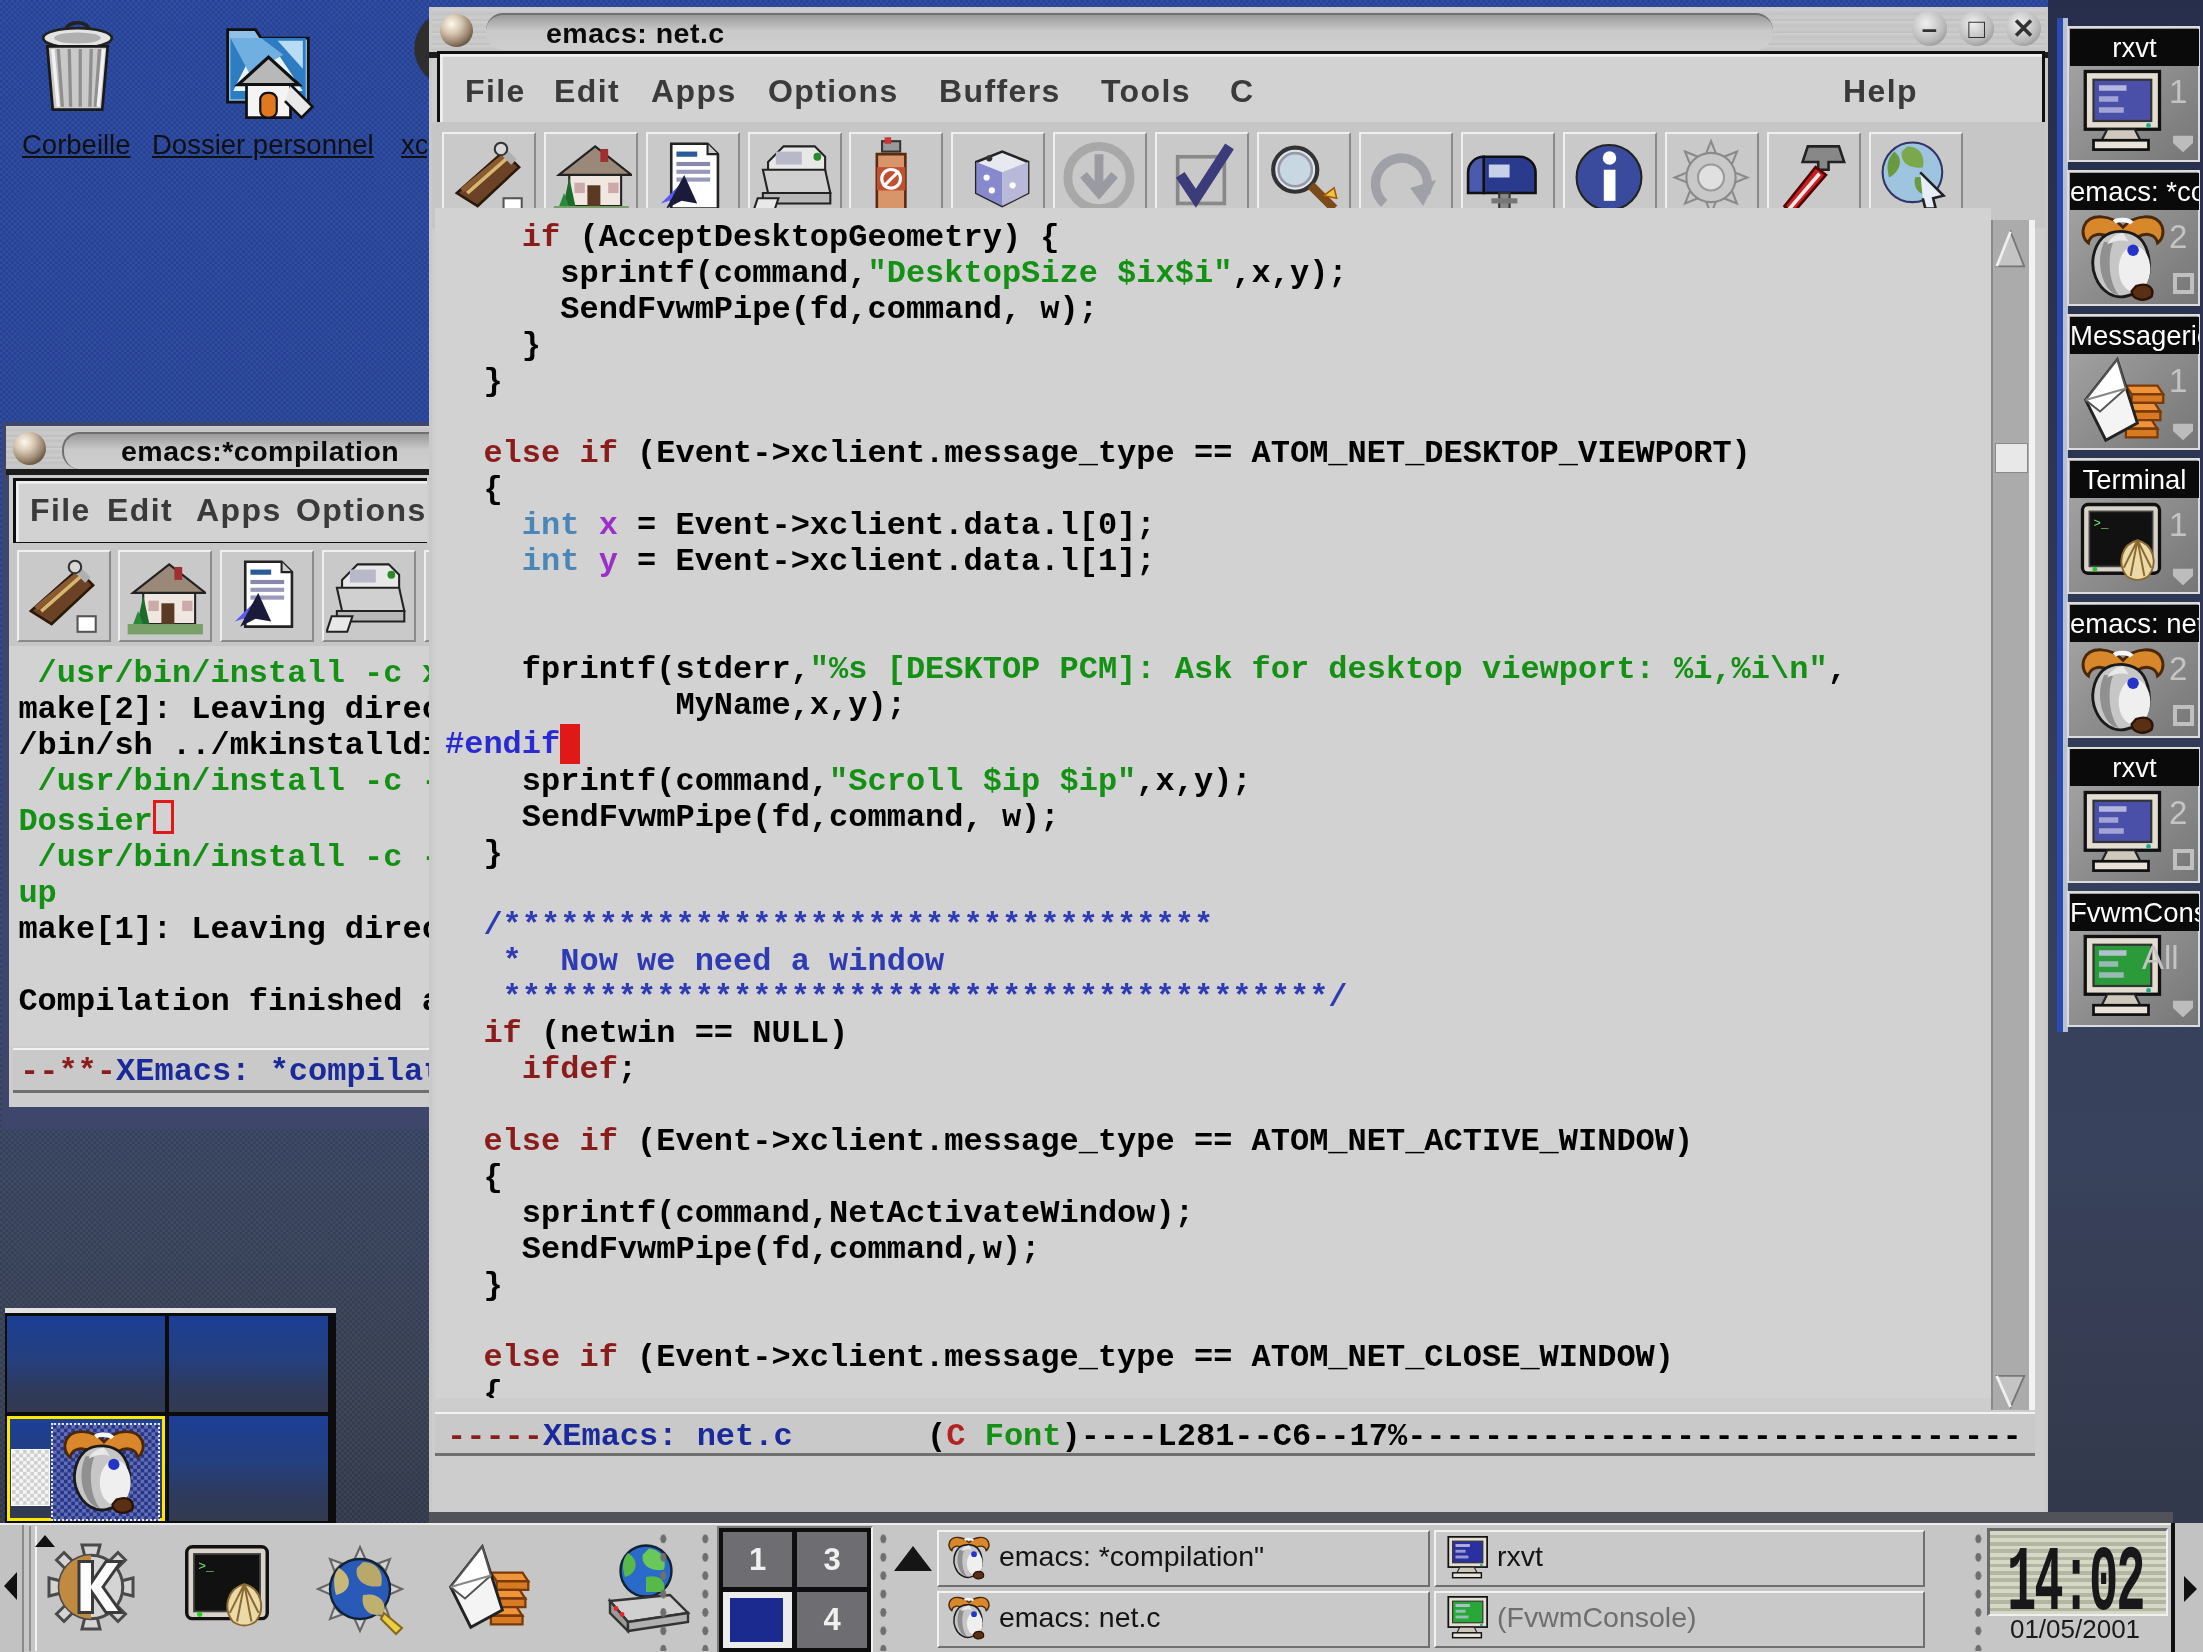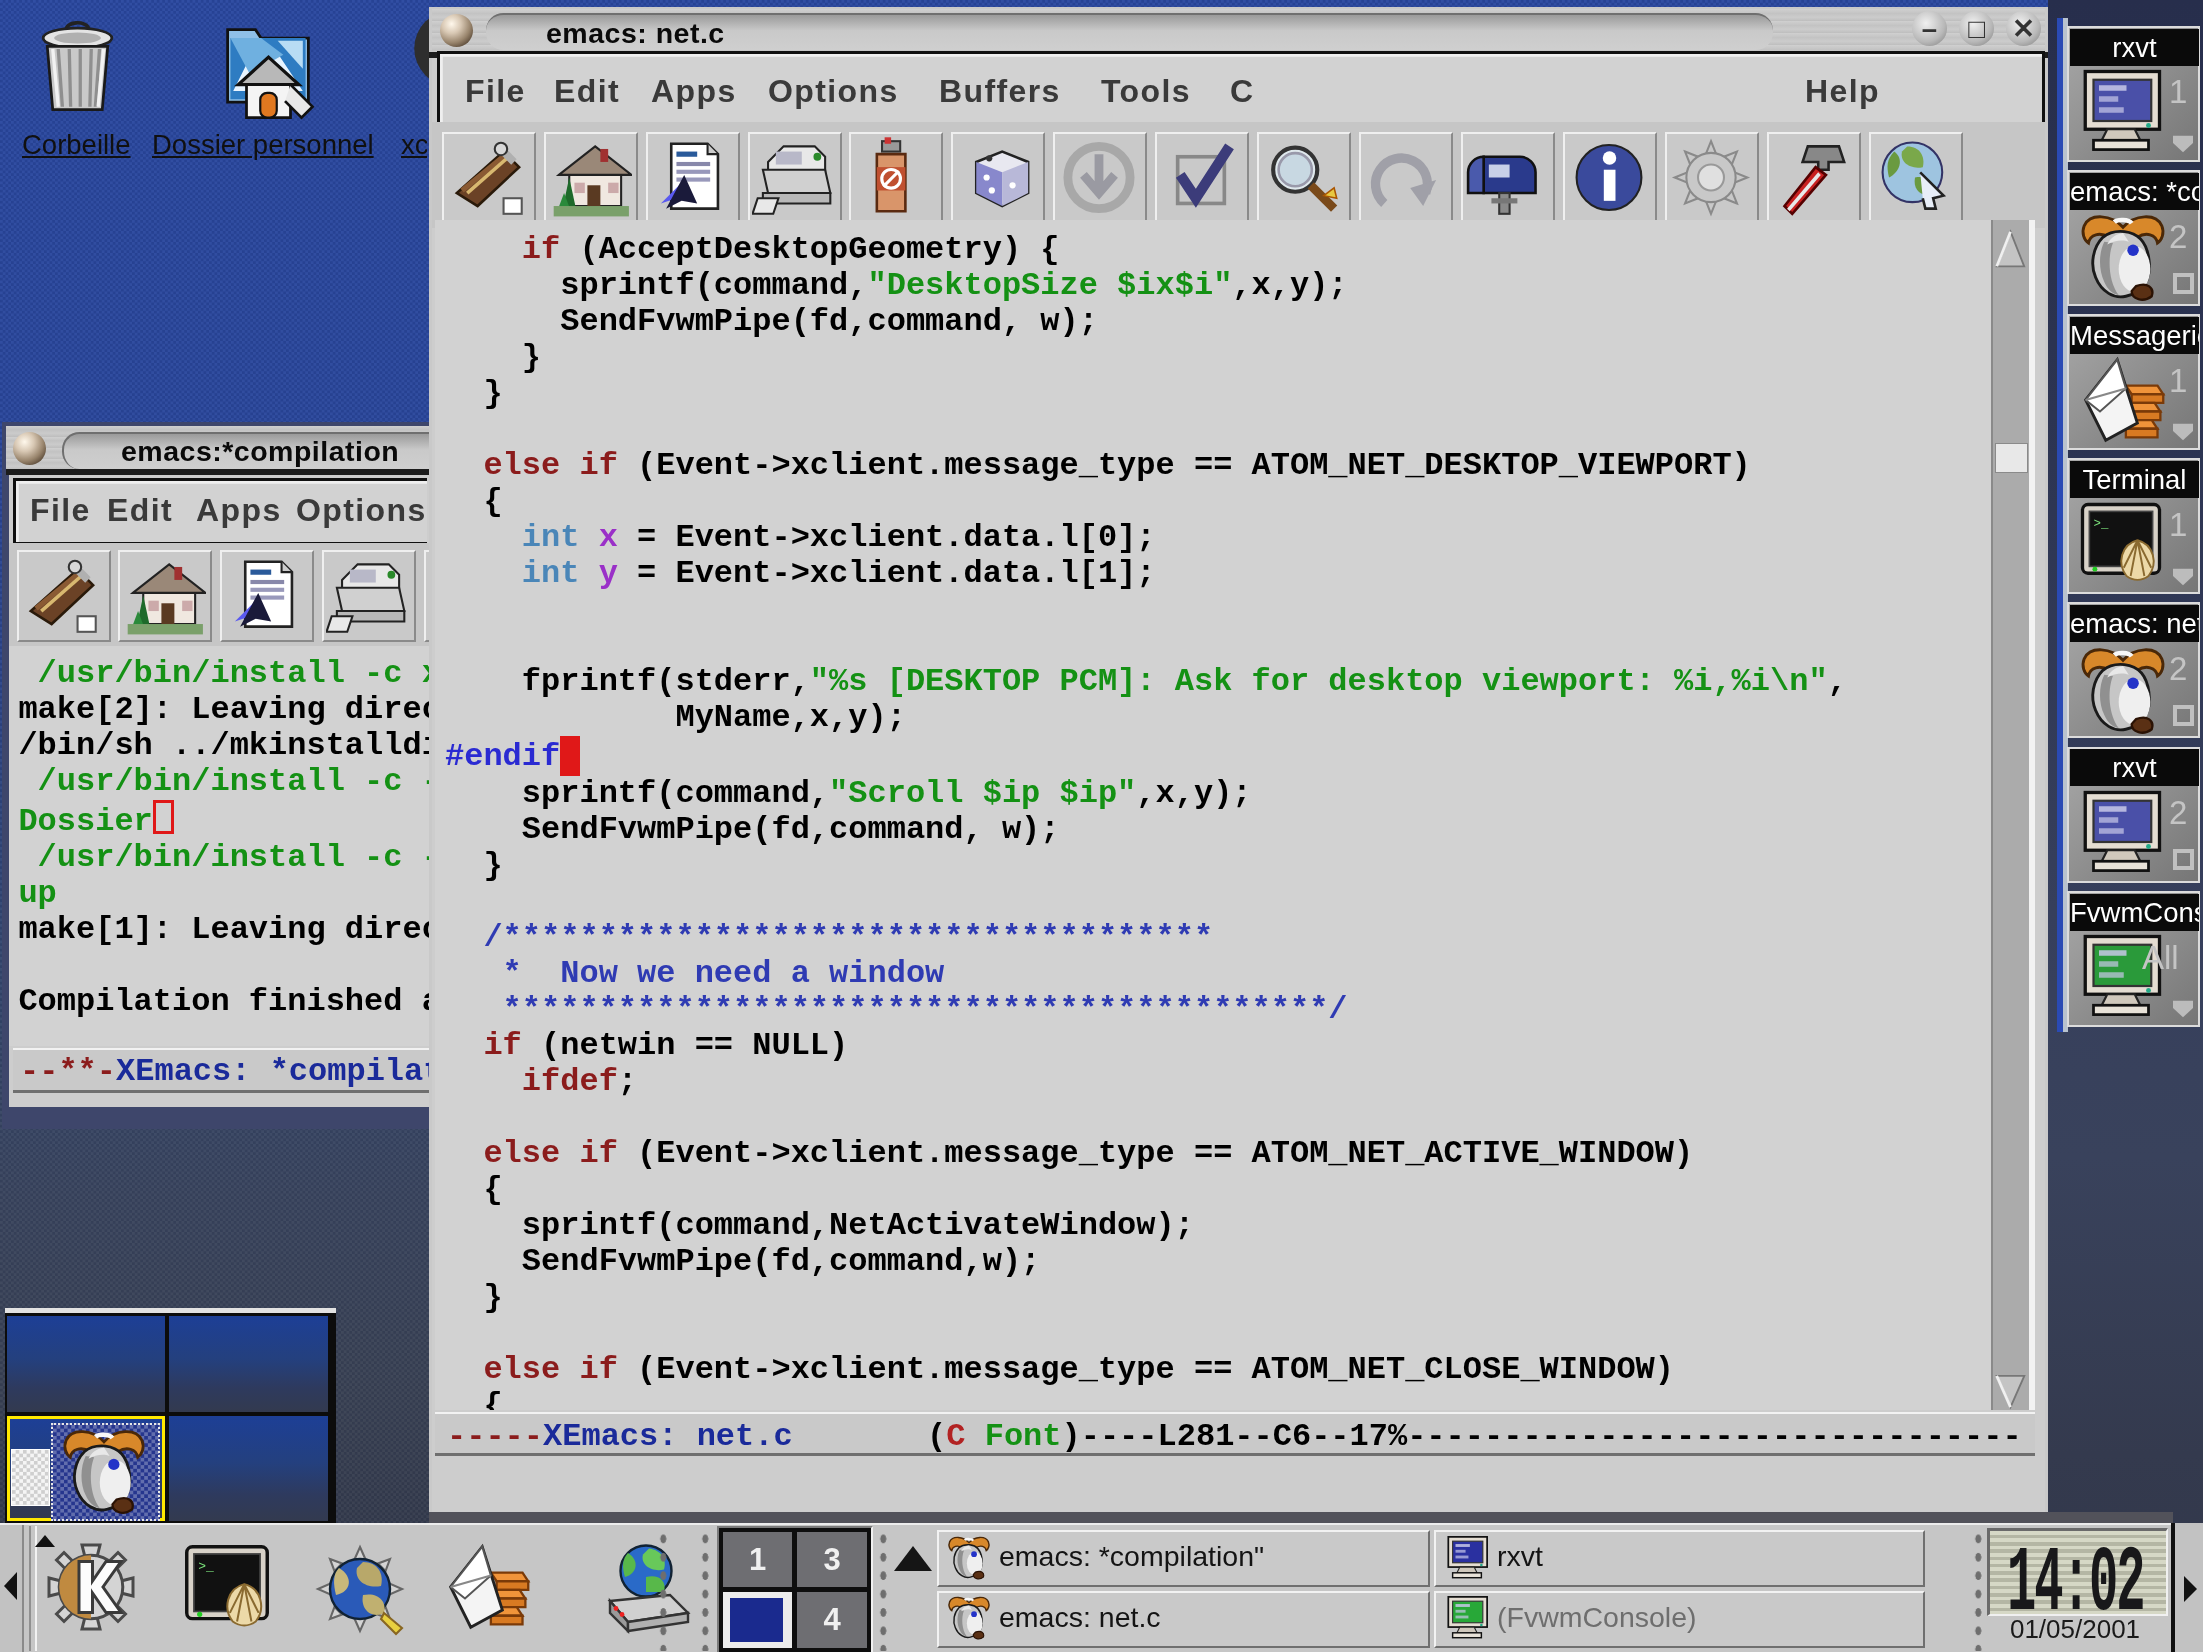--- a/index.html
+++ b/index.html
@@ -149,21 +149,21 @@
 <div class="a" style="left:429px;top:52px;width:1619px;height:5.5px;background:#1c1c1c;"></div>
 <div class="a" style="left:432px;top:58px;width:1613px;height:1456px;background:#cdcdcd;"></div>
 <div class="a" style="left:437px;top:51px;width:1602px;height:70px;background:#d2d2d2;border:3.7px solid #101010;box-shadow:inset 2.8px 2.8px 0 #efefef;"></div>
 <div class="mi" style="left:465px;top:73px;">File</div>
 <div class="mi" style="left:554px;top:73px;">Edit</div>
 <div class="mi" style="left:651px;top:73px;">Apps</div>
 <div class="mi" style="left:768px;top:73px;">Options</div>
 <div class="mi" style="left:939px;top:73px;">Buffers</div>
 <div class="mi" style="left:1101px;top:73px;">Tools</div>
 <div class="mi" style="left:1230px;top:73px;">C</div>
-<div class="mi" style="left:1805px;top:73px;">Help</div>
+<div class="mi" style="left:1843px;top:73px;">Help</div>
 <div class="a" style="left:432px;top:122px;width:1613px;height:106px;background:#c6c6c6;"></div>
 <div class="tbc" style="left:442px;top:132px;">
     <svg width="84" height="83" viewBox="0 0 32 32">
       <path d="M4,22 L22,6 L28,12 L12,27 Z" fill="#6b4226" stroke="#2a1a0a" stroke-width="1"></path>
 <path d="M6,21 L23,7" stroke="#8a5a33" stroke-width="2"></path>
 <path d="M8,22 L24,8" stroke="#d8b870" stroke-width="1.4"></path>
 <path d="M20,4 L26,10" stroke="#b0b0b0" stroke-width="3"></path>
 <circle cx="21" cy="5" r="2.4" fill="#d8d8d8" stroke="#333" stroke-width="0.8"></circle>
 <rect x="22" y="24" width="7" height="6" fill="#fff" stroke="#555" stroke-width="0.8"></rect>
     </svg>
@@ -285,21 +285,21 @@
   </div>
 <div class="tbc" style="left:1869px;top:132px;">
     <svg width="84" height="83" viewBox="0 0 32 32">
       <circle cx="15" cy="14" r="11.5" fill="#9ec4e0" stroke="#336" stroke-width="0.8"></circle>
 <path d="M8,6 C12,9 10,14 6,16 C5,12 5,9 8,6 Z" fill="#6a9a40"></path>
 <path d="M13,4 C18,4 20,8 19,12 C14,13 10,10 11,6 Z" fill="#7aa84a"></path>
 <path d="M16,16 C21,15 24,18 23,22 C19,24 15,21 16,16 Z" fill="#6a9a40"></path>
 <path d="M18,14 L27,23 L23,24 L24,28 L20,28 L19,24" fill="#e8eef8" stroke="#222" stroke-width="1"></path>
     </svg>
   </div>
-<div class="a" style="left:435px;top:220px;width:1556px;height:1190px;background:#d2d2d2;overflow:hidden;">
+<div class="a" style="left:435px;top:208px;width:1556px;height:1190px;background:#d2d2d2;overflow:hidden;">
     <pre class="a mono" style="left:10px;top:12px;font-size:32px;line-height:36px;">    <span class="k">if</span> (AcceptDesktopGeometry) {
       sprintf(command,<span class="s">"DesktopSize $ix$i"</span>,x,y);
       SendFvwmPipe(fd,command, w);
     }
   }
 
   <span class="k">else</span> <span class="k">if</span> (Event-&gt;xclient.message_type == ATOM_NET_DESKTOP_VIEWPORT)
   {
     <span class="t">int</span> <span class="v">x</span> = Event-&gt;xclient.data.l[0];
     <span class="t">int</span> <span class="v">y</span> = Event-&gt;xclient.data.l[1];

